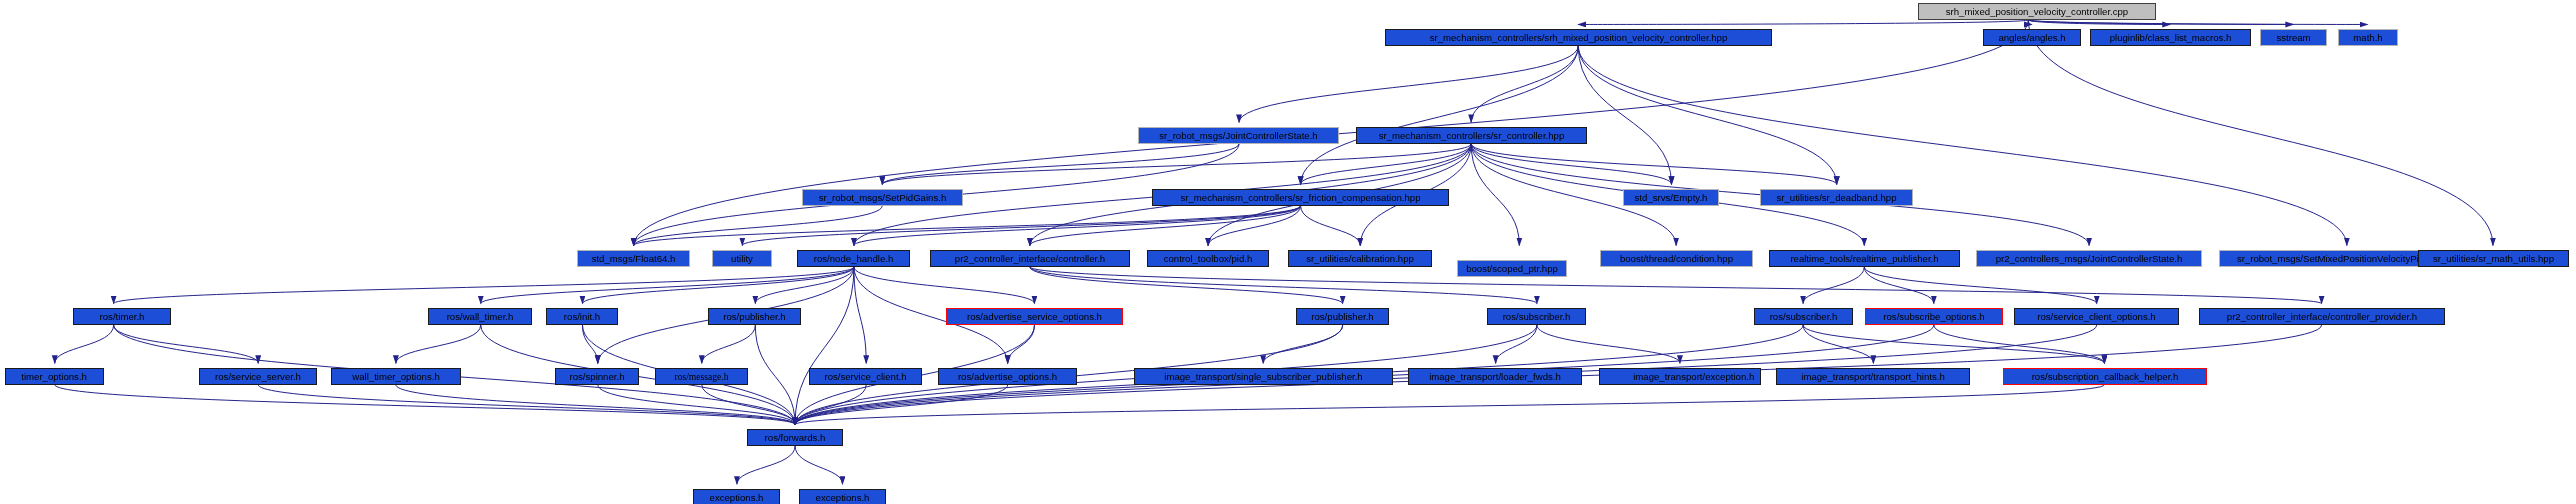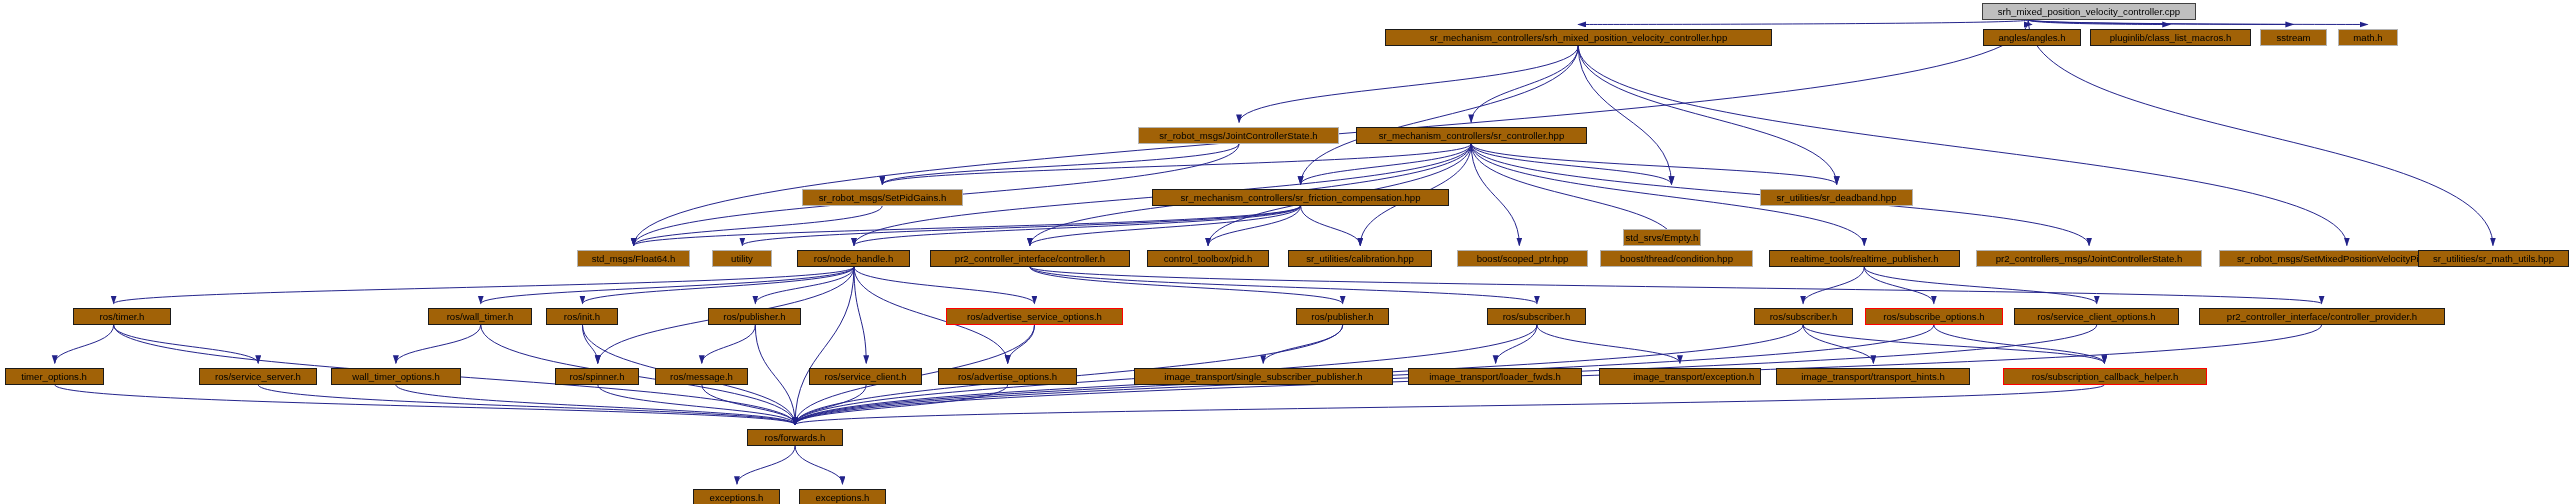--- a/index.html
+++ b/index.html
@@ -18,21 +18,21 @@
     width:2576px;height:504px;
     pointer-events:none;
   }
   .node{
     position:absolute;
     box-sizing:border-box;
     display:flex;
     align-items:center;
     justify-content:center;
     height:17px;
-    background:#a16207;
+    background:#1d4ed8;
     border:0.8px solid #b4b4b4;
     font-size:9.6px;
     color:#000000;
     white-space:nowrap;
     padding:0 4.6px;
     line-height:1;
     z-index:5;
   }
   .node.strong{ border:0.8px solid #1a1a1a; }
   .node.red{ border:0.8px solid #ff0000; }
@@ -130,60 +130,60 @@
         <path d="M781,503 C781,532 1039,532 1039,555" fill="none" stroke="#22228a" stroke-width="1.3" marker-end="url(#arrow)"></path>
         <path d="M917,503 C917,532 1039,532 1039,555" fill="none" stroke="#22228a" stroke-width="1.3" marker-end="url(#arrow)"></path>
         <path d="M1132,503 C1132,532 1039,532 1039,555" fill="none" stroke="#22228a" stroke-width="1.3" marker-end="url(#arrow)"></path>
         <path d="M1317,503 C1317,532 1039,532 1039,555" fill="none" stroke="#22228a" stroke-width="1.3" marker-end="url(#arrow)"></path>
         <path d="M2751,503 C2751,532 1039,532 1039,555" fill="none" stroke="#22228a" stroke-width="1.3" marker-end="url(#arrow)"></path>
         <path d="M1039,583 C1039,611 963,611 963,633" fill="none" stroke="#22228a" stroke-width="1.3" marker-end="url(#arrow)"></path>
         <path d="M1039,583 C1039,611 1101,611 1101,633" fill="none" stroke="#22228a" stroke-width="1.3" marker-end="url(#arrow)"></path>
       </g>
   </svg>
   <div id="nodes">
-      <div class="node root" style="left: 1982px; top: 3.1px; width: 214px;">srh_mixed_position_velocity_controller.cpp</div>
+      <div class="node root" style="left: 1918px; top: 3.1px; width: 238px;">srh_mixed_position_velocity_controller.cpp</div>
       <div class="node strong" style="left: 1385px; top: 29px; width: 387px;">sr_mechanism_controllers/srh_mixed_position_velocity_controller.hpp</div>
       <div class="node strong" style="left: 1983px; top: 29px; width: 98px; text-align: center;">angles/angles.h</div>
       <div class="node strong" style="left: 2090px; top: 29px; width: 161px;">pluginlib/class_list_macros.h</div>
       <div class="node " style="left: 2260px; top: 29px; width: 67px; text-align: right;">sstream</div>
       <div class="node " style="left: 2338px; top: 29px; width: 60px;">math.h</div>
       <div class="node " style="left: 1138px; top: 127px; width: 201px;">sr_robot_msgs/JointControllerState.h</div>
       <div class="node strong" style="left: 1356px; top: 127px; width: 231px;">sr_mechanism_controllers/sr_controller.hpp</div>
       <div class="node " style="left: 802px; top: 189px; width: 161px;">sr_robot_msgs/SetPidGains.h</div>
       <div class="node strong" style="left: 1152px; top: 189px; width: 297px;">sr_mechanism_controllers/sr_friction_compensation.hpp</div>
-      <div class="node " style="left: 1623px; top: 189px; width: 78px; margin-top: 40px;">std_srvs/Empty.h</div>
+      <div class="node " style="left: 1623px; top: 189px; width: 96px;">std_srvs/Empty.h</div>
       <div class="node " style="left: 1760px; top: 189px; width: 153px;">sr_utilities/sr_deadband.hpp</div>
       <div class="node " style="left: 577px; top: 250px; width: 113px;">std_msgs/Float64.h</div>
       <div class="node " style="left: 712px; top: 250px; width: 60px;">utility</div>
       <div class="node strong" style="left: 797px; top: 250px; width: 113px;">ros/node_handle.h</div>
       <div class="node strong" style="left: 930px; top: 250px; width: 200px;">pr2_controller_interface/controller.h</div>
       <div class="node strong" style="left: 1147px; top: 250px; width: 122px;">control_toolbox/pid.h</div>
       <div class="node strong" style="left: 1288px; top: 250px; width: 144px;">sr_utilities/calibration.hpp</div>
-      <div class="node " style="left: 1457px; top: 250px; width: 131px;">boost/scoped_ptr.hpp</div>
+      <div class="node " style="left: 1457px; top: 260px; width: 110px;">boost/scoped_ptr.hpp</div>
       <div class="node " style="left: 1600px; top: 250px; width: 153px;">boost/thread/condition.hpp</div>
       <div class="node strong" style="left: 1769px; top: 250px; width: 191px;">realtime_tools/realtime_publisher.h</div>
       <div class="node " style="left: 1976px; top: 250px; width: 226px;">pr2_controllers_msgs/JointControllerState.h</div>
       <div class="node " style="left: 2219px; top: 250px; width: 256px;">sr_robot_msgs/SetMixedPositionVelocityPidGains.h</div>
       <div class="node strong" style="left: 2418px; top: 250px; width: 151px;">sr_utilities/sr_math_utils.hpp</div>
       <div class="node strong" style="left: 73px; top: 308px; width: 98px;">ros/timer.h</div>
       <div class="node strong" style="left: 428px; top: 308px; width: 104px;">ros/wall_timer.h</div>
       <div class="node strong" style="left: 546px; top: 308px; width: 72px;">ros/init.h</div>
       <div class="node strong" style="left: 708px; top: 308px; width: 93px;">ros/publisher.h</div>
       <div class="node red" style="left: 946px; top: 308px; width: 177px;">ros/advertise_service_options.h</div>
       <div class="node strong" style="left: 1296px; top: 308px; width: 93px;">ros/publisher.h</div>
       <div class="node strong" style="left: 1487px; top: 308px; width: 99px;">ros/subscriber.h</div>
       <div class="node strong" style="left: 1754px; top: 308px; width: 99px;">ros/subscriber.h</div>
       <div class="node red" style="left: 1865px; top: 308px; width: 138px;">ros/subscribe_options.h</div>
       <div class="node strong" style="left: 2014px; top: 308px; width: 165px;">ros/service_client_options.h</div>
       <div class="node strong" style="left: 2199px; top: 308px; width: 246px;">pr2_controller_interface/controller_provider.h</div>
       <div class="node strong" style="left: 4.6px; top: 368px; width: 99px;">timer_options.h</div>
       <div class="node strong" style="left: 199px; top: 368px; width: 118px;">ros/service_server.h</div>
       <div class="node strong" style="left: 331px; top: 368px; width: 130px;">wall_timer_options.h</div>
       <div class="node strong" style="left: 555px; top: 368px; width: 84px;">ros/spinner.h</div>
-      <div class="node strong" style="left: 655px; top: 368px; width: 93px;">ros/message.h</div>
+      <div class="node strong" style="left: 655px; top: 368px; width: 93px; font-family: Liberation Serif, serif;">ros/message.h</div>
       <div class="node strong" style="left: 809px; top: 368px; width: 113px;">ros/service_client.h</div>
       <div class="node strong" style="left: 938px; top: 368px; width: 139px;">ros/advertise_options.h</div>
       <div class="node strong" style="left: 1134px; top: 368px; width: 259px;">image_transport/single_subscriber_publisher.h</div>
       <div class="node strong" style="left: 1408px; top: 368px; width: 174px;">image_transport/loader_fwds.h</div>
       <div class="node strong" style="left: 1599px; top: 368px; width: 162px; padding-left: 32px;">image_transport/exception.h</div>
       <div class="node strong" style="left: 1776px; top: 368px; width: 194px;">image_transport/transport_hints.h</div>
       <div class="node red" style="left: 2003px; top: 368px; width: 204px;">ros/subscription_callback_helper.h</div>
       <div class="node strong" style="left: 747px; top: 429px; width: 96px;">ros/forwards.h</div>
       <div class="node strong" style="left: 693px; top: 489px; width: 87px;">exceptions.h</div>
       <div class="node strong" style="left: 799px; top: 489px; width: 87px;">exceptions.h</div>

